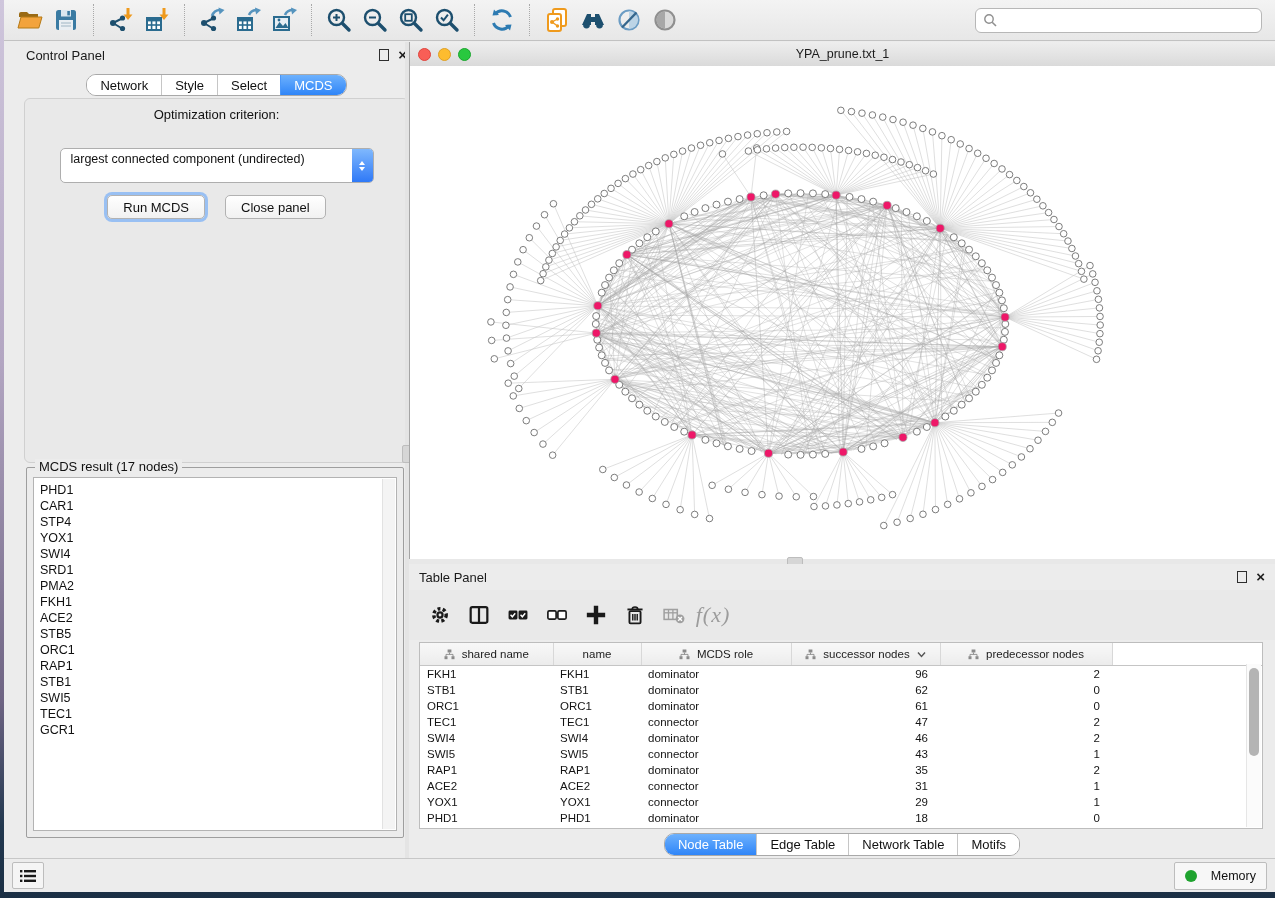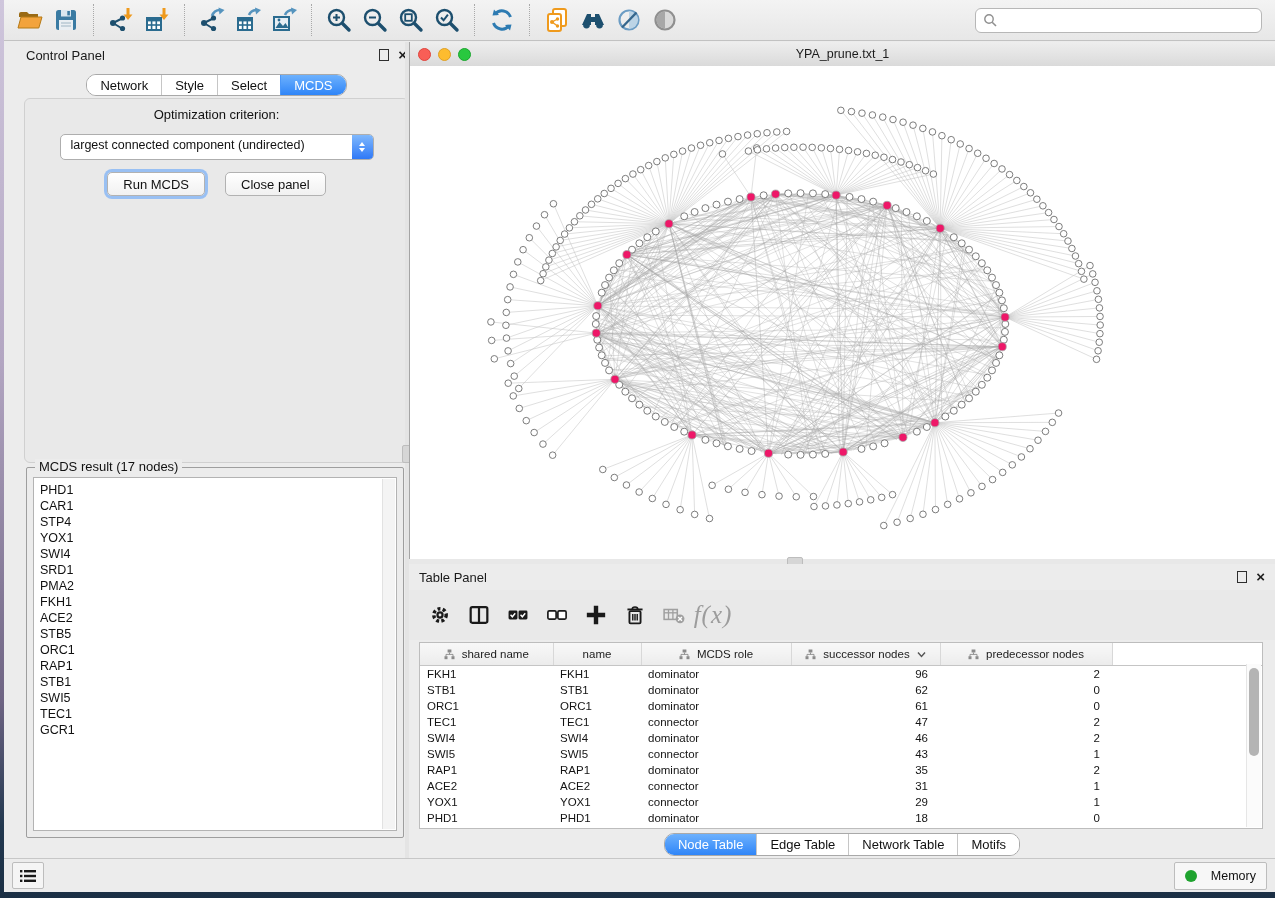--- a/index.html
+++ b/index.html
@@ -27,21 +27,21 @@
   .float-btn{width:8px;height:10px;border:1.5px solid #2e2e2e;background:transparent}
   .close-btn{font-weight:bold;font-size:15px;color:#1e1e1e;line-height:12px}
   .cp-tabs{position:absolute;left:0;right:0;top:32px;display:flex;justify-content:center}
   .seg{display:flex;border:1px solid #a9a9a9;border-radius:10px;overflow:hidden;background:#fff;height:20px}
   .seg .tab{padding:0 13px;font-size:13px;display:flex;align-items:center;border-left:1px solid #c6c6c6;color:#111;background:#fff;white-space:nowrap}
   .seg .tab:first-child{border-left:none}
   .seg .tab.active{background:linear-gradient(#6db1fd,#2f85f8);color:#fff;border-left-color:#4a97f9}
   .cp-panel{position:absolute;left:8px;right:8px;top:56px;height:363px;background:#e9e9e9;
     border:1px solid #d0d0d0;border-radius:6px}
   .opt-label{text-align:center;margin-top:8px;font-size:13px;color:#111}
-  .dropdown{position:relative;margin:12px auto 0 auto;width:314px;height:26px;box-sizing:border-box;
+  .dropdown{position:relative;margin:26px auto 0 auto;width:314px;height:35px;box-sizing:border-box;
     border:1px solid #aeaeae;border-radius:5px;background:#fff;font-size:12.5px;color:#111;
     line-height:21px;padding-left:10px}
   .stepper{position:absolute;right:0;top:0;bottom:0;width:21px;border-radius:0 4px 4px 0;
     background:linear-gradient(#7fb8fd,#2f79f7);display:flex;flex-direction:column;align-items:center;justify-content:center;gap:2px}
   .arr-up{width:0;height:0;border-left:3.5px solid transparent;border-right:3.5px solid transparent;border-bottom:4.5px solid #fff}
   .arr-dn{width:0;height:0;border-left:3.5px solid transparent;border-right:3.5px solid transparent;border-top:4.5px solid #fff}
   .btn-row{display:flex;justify-content:center;gap:20px;margin-top:12px}
   .btn{height:22px;padding:0 15px;background:linear-gradient(#ffffff,#f1f1f1);border:1px solid #b2b2b2;
     border-radius:5px;font-size:13px;display:flex;align-items:center;color:#111}
   .btn.focus{box-shadow:0 0 0 3px rgba(100,165,250,.6)}
@@ -71,21 +71,21 @@
   .light.yellow{background:#fdbc2f;border:1px solid #dfa023}
   .light.green{background:#29c83f;border:1px solid #1aa62e}
   .nw-title-text{position:absolute;left:0;right:0;text-align:center;font-size:12.5px;color:#1c1c1c}
   .nw-canvas{position:absolute;top:24px;left:0;right:0;bottom:0;overflow:hidden;background:#fff}
 
   
   .tp{position:absolute;left:405px;top:564px;right:0;bottom:34px;background:#ececec}
   .tp-toolbar{position:absolute;left:0;right:0;top:26px;height:50px;background:#e9e9e9;
     display:flex;align-items:center;padding-left:16px;gap:9px}
   .ti{width:30px;height:28px;display:flex;align-items:center;justify-content:center}
-  .fx{font-family:"Liberation Serif",serif;font-style:italic;font-size:25px;color:#9c9c9c;letter-spacing:1px}
+  .fx{font-family:"Liberation Serif",serif;font-style:italic;font-size:22px;color:#9c9c9c;letter-spacing:1px}
   .tbl-box{position:absolute;left:10px;right:12px;top:78px;height:187px;background:#fff;
     border:1px solid #bdbdbd;box-sizing:border-box;overflow:hidden}
   table{border-collapse:collapse;table-layout:fixed;width:100%;font-size:11.5px}
   thead th{height:20px;background:linear-gradient(#f8f8f8,#ececec);border-bottom:1px solid #c5c5c5;
     border-right:1px solid #d8d8d8;font-weight:normal;color:#1c1c1c;overflow:hidden;white-space:nowrap}
   thead th.filler{background:#fff;border-right:none}
   .th-inner{display:flex;align-items:center;justify-content:center;gap:7px}
   tbody td{height:16px;padding:0 7px;color:#141414;overflow:hidden;white-space:nowrap}
   tbody td.num{text-align:right;padding-right:12px}
   .tbl-scroll{position:absolute;right:1px;top:21px;bottom:1px;width:14px;background:#fbfbfb;border-left:1px solid #e6e6e6}

